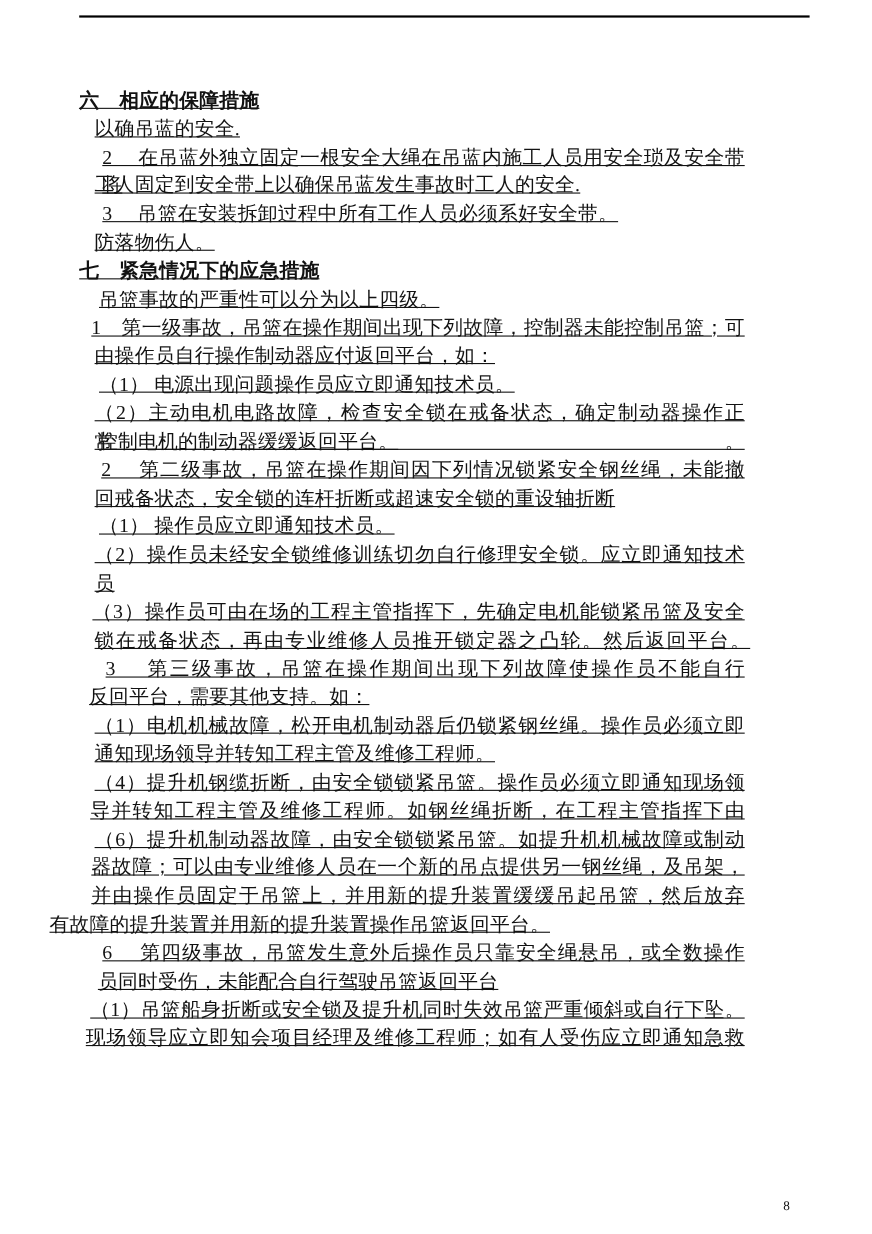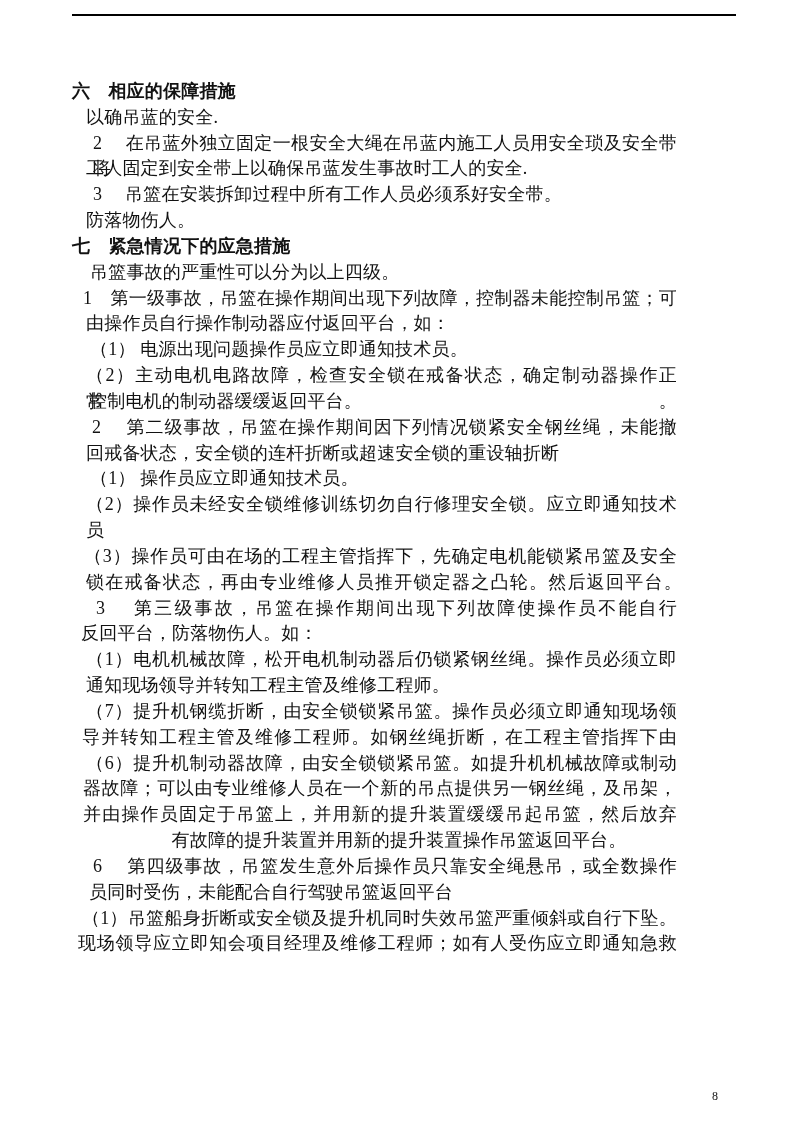--- a/index.html
+++ b/index.html
@@ -29,20 +29,21 @@
   .line {
     box-sizing: border-box;
     margin-left: 86px;
     width: 591px;
     font-size: 18px;
     line-height: 25.83px;
     height: 25.83px;
     white-space: pre;
     letter-spacing: 0.2px;
     overflow: visible;
+    text-decoration: underline;
   }
   .line.justify {
     white-space: pre-wrap;
     text-align: justify;
     text-align-last: justify;
   }
   .line.heading {
     margin-left: 72px;
     width: 605px;
     font-weight: bold;
@@ -75,28 +76,28 @@
       <div class="line justify">（2）主动电机电路故障，检查安全锁在戒备状态，确定制动器操作正常。</div>
       <div class="line" style="padding-left: 3px;">控制电机的制动器缓缓返回平台。</div>
       <div class="line justify" style="padding-left: 6px;">2　 第二级事故，吊篮在操作期间因下列情况锁紧安全钢丝绳，未能撤</div>
       <div class="line">回戒备状态，安全锁的连杆折断或超速安全锁的重设轴折断</div>
       <div class="line" style="padding-left: 4px;">（1） 操作员应立即通知技术员。</div>
       <div class="line justify">（2）操作员未经安全锁维修训练切勿自行修理安全锁。应立即通知技术</div>
       <div class="line">员</div>
       <div class="line justify" style="margin-left: 84px; width: 593px;">（3）操作员可由在场的工程主管指挥下，先确定电机能锁紧吊篮及安全</div>
       <div class="line justify" style="width: 596px;">锁在戒备状态，再由专业维修人员推开锁定器之凸轮。然后返回平台。</div>
       <div class="line justify" style="padding-left: 15px; margin-left: 81px; width: 596px;">3　 第三级事故，吊篮在操作期间出现下列故障使操作员不能自行</div>
-      <div class="line" style="margin-left: 81px; width: 596px;">反回平台，防落物伤人。如：</div>
+      <div class="line" style="margin-left: 81px; width: 596px;">反回平台，需要其他支持。如：</div>
       <div class="line justify">（1）电机机械故障，松开电机制动器后仍锁紧钢丝绳。操作员必须立即</div>
       <div class="line">通知现场领导并转知工程主管及维修工程师。</div>
-      <div class="line justify">（7）提升机钢缆折断，由安全锁锁紧吊篮。操作员必须立即通知现场领</div>
+      <div class="line justify">（4）提升机钢缆折断，由安全锁锁紧吊篮。操作员必须立即通知现场领</div>
       <div class="line justify" style="margin-left: 82px; width: 595px;">导并转知工程主管及维修工程师。如钢丝绳折断，在工程主管指挥下由</div>
       <div class="line justify">（6）提升机制动器故障，由安全锁锁紧吊篮。如提升机机械故障或制动</div>
       <div class="line justify" style="margin-left: 83px; width: 594px;">器故障；可以由专业维修人员在一个新的吊点提供另一钢丝绳，及吊架，</div>
       <div class="line justify" style="margin-left: 83px; width: 594px;">并由操作员固定于吊篮上，并用新的提升装置缓缓吊起吊篮，然后放弃</div>
-      <div class="line" style="margin-left: 102px; width: 594px; text-align: center;">有故障的提升装置并用新的提升装置操作吊篮返回平台。</div>
+      <div class="line" style="margin-left: 45px; width: 594px;">有故障的提升装置并用新的提升装置操作吊篮返回平台。</div>
       <div class="line justify" style="padding-left: 7px;">6　 第四级事故，吊篮发生意外后操作员只靠安全绳悬吊，或全数操作</div>
       <div class="line" style="padding-left: 3px;">员同时受伤，未能配合自行驾驶吊篮返回平台</div>
       <div class="line justify" style="margin-left: 82px; width: 595px;">（1）吊篮船身折断或安全锁及提升机同时失效吊篮严重倾斜或自行下坠。</div>
       <div class="line justify" style="margin-left: 78px; width: 599px;">现场领导应立即知会项目经理及维修工程师；如有人受伤应立即通知急救</div>
     </div>
   <div class="page-number">8</div>
 </div>
 
 </body></html>

